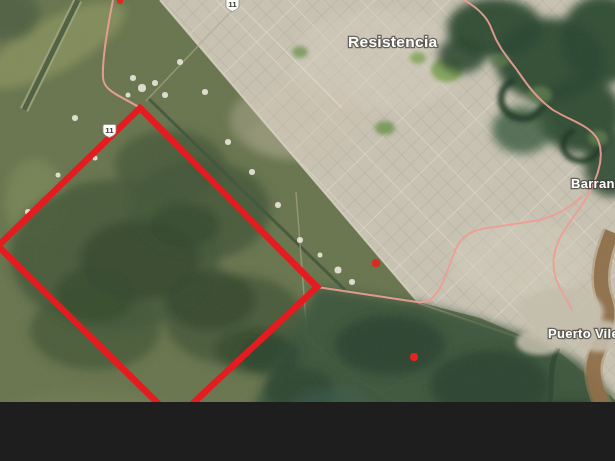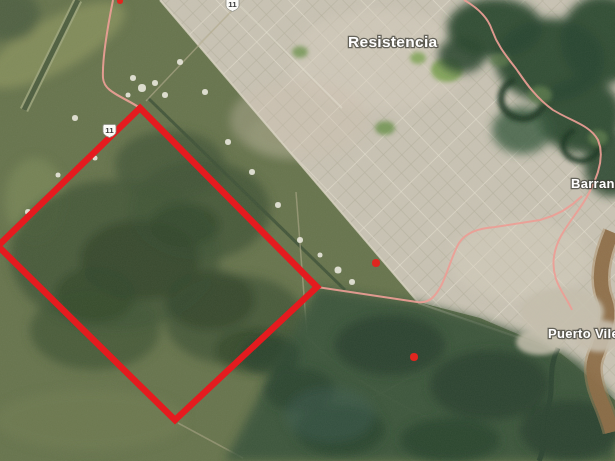--- a/index.html
+++ b/index.html
@@ -1,17 +1,17 @@
 <!DOCTYPE html>
 <html><head>
 <meta charset="utf-8">
 <style>
   html,body{margin:0;padding:0;background:#1e1e1e;}
   .stage{
-    position:relative;width:615px;height:461px;overflow:hidden;
+    position:relative;width:615px;height:402px;overflow:hidden;
     font-family:"Liberation Sans",sans-serif;background:#68754e;
   }
   .stage svg{display:block}
   text.place{
     font-family:"Liberation Sans",sans-serif;
     font-weight:bold;fill:#ffffff;
     paint-order:stroke;stroke:#3d3d36;stroke-opacity:.72;stroke-width:2.6px;
     letter-spacing:.3px;
   }
   text.shield-num{

